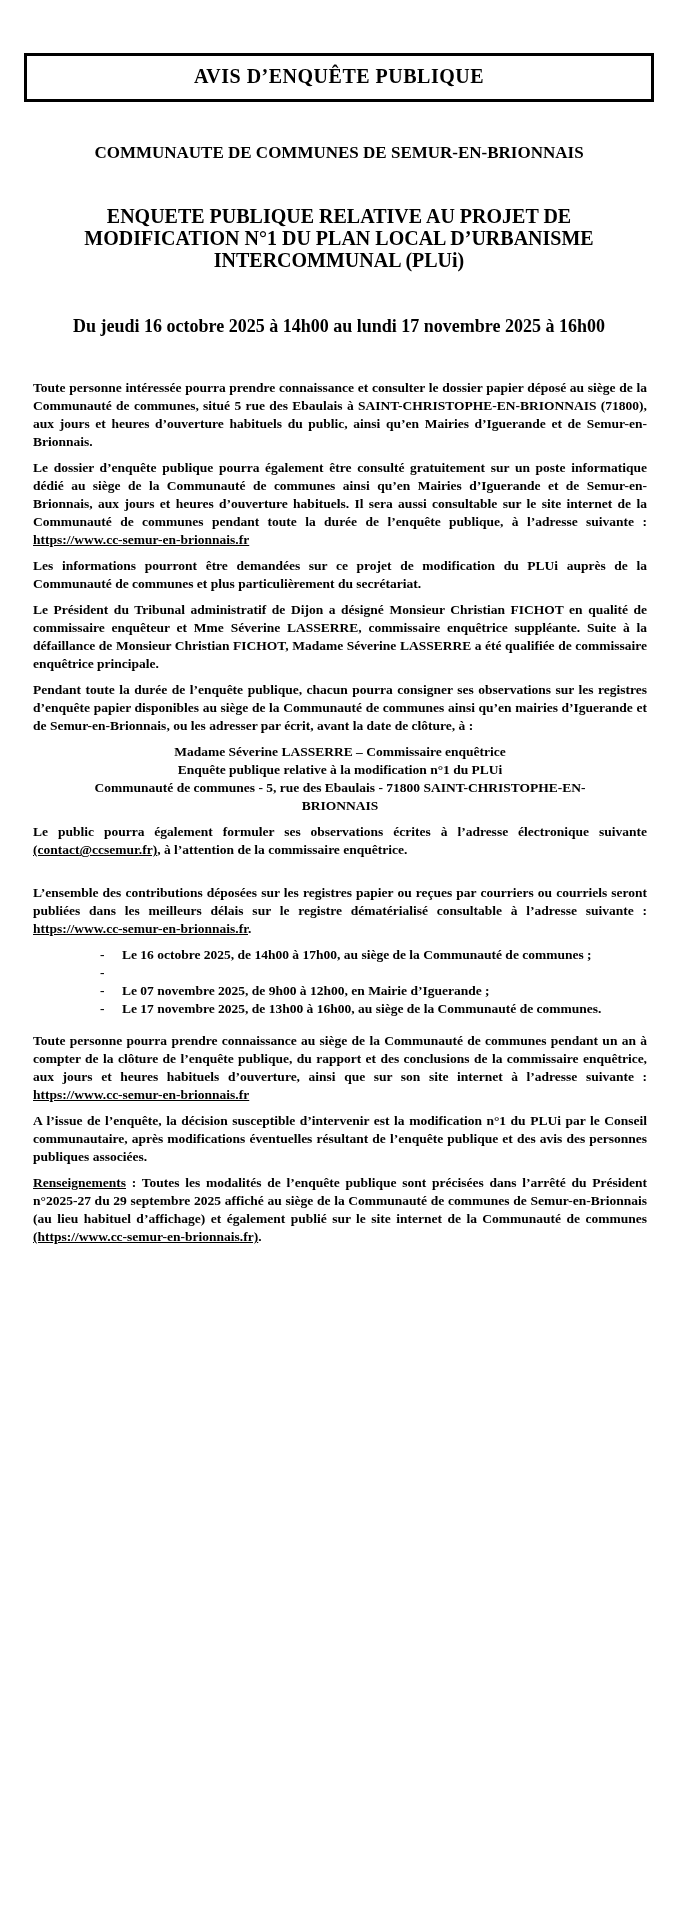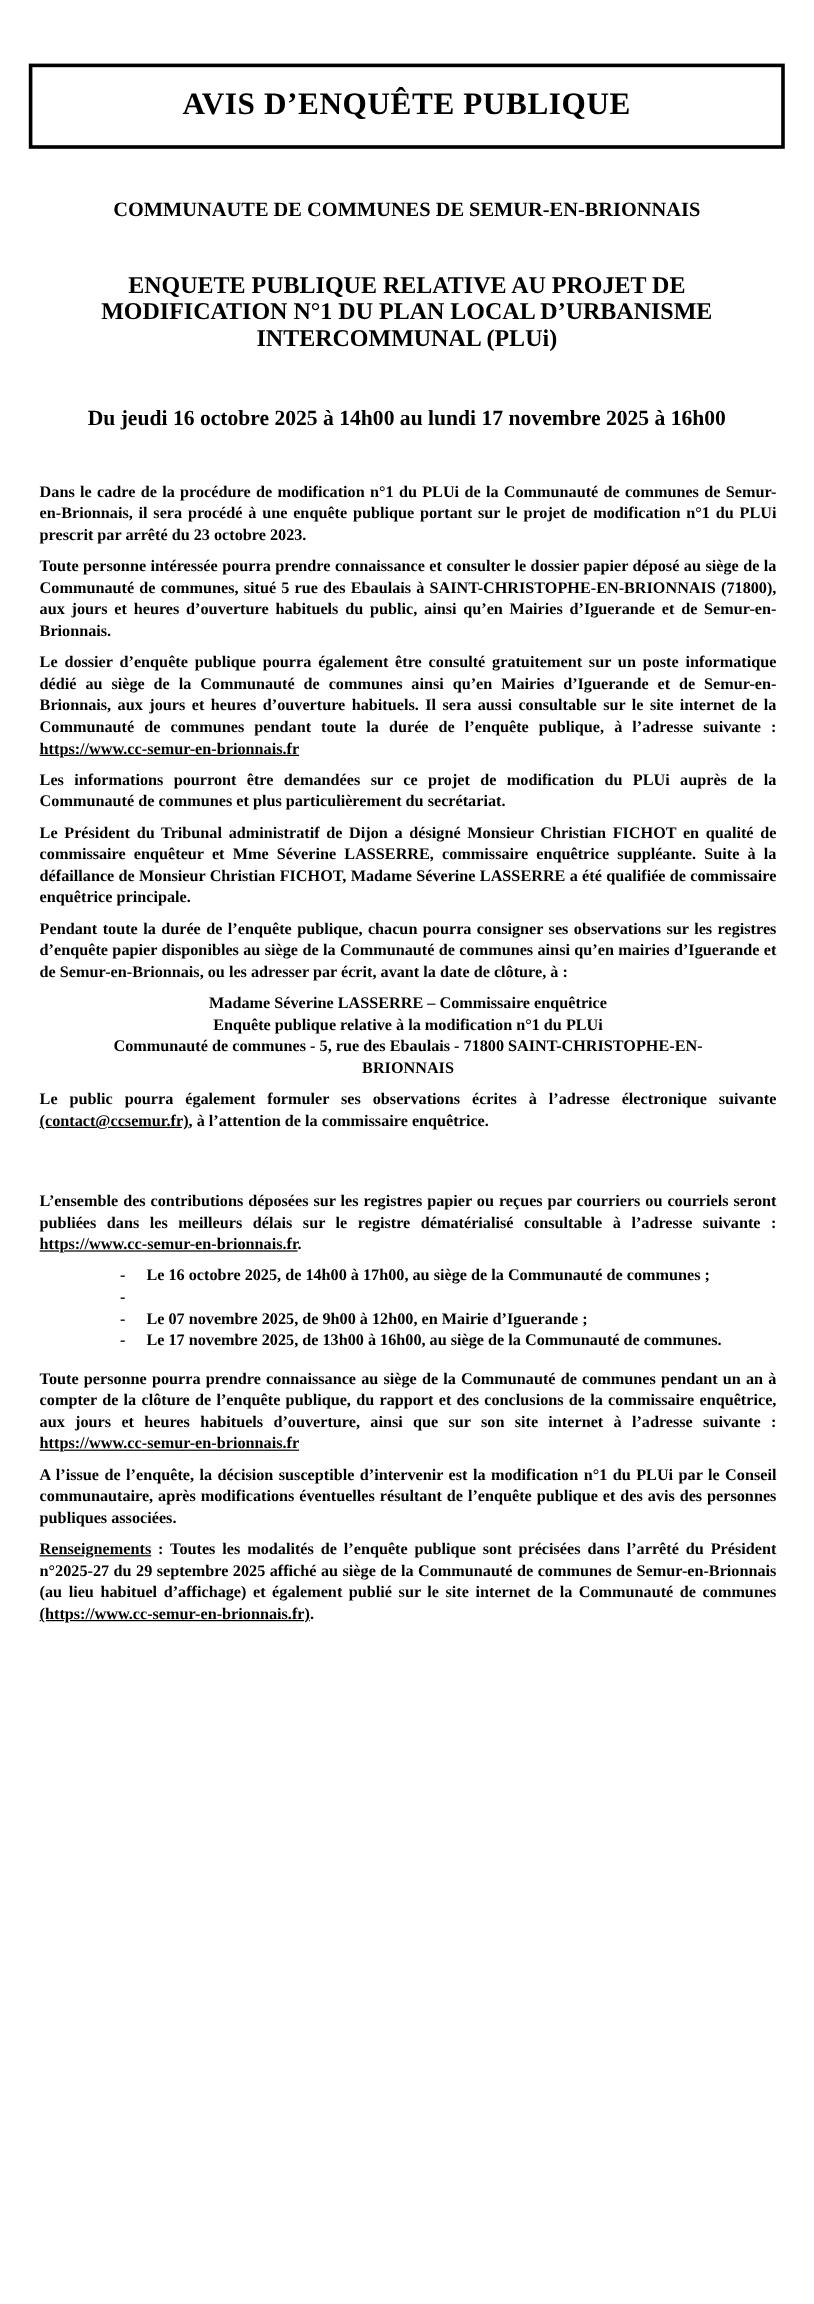--- a/index.html
+++ b/index.html
@@ -5,27 +5,27 @@
   html, body { margin: 0; padding: 0; background: #ffffff; }
   .page {
     width: 678px; min-height: 1920px; background: #ffffff; color: #000000;
     font-family: "Liberation Serif", "DejaVu Serif", serif; font-weight: bold;
     overflow: hidden; box-sizing: border-box;
   }
   .title-box {
     margin: 53px 24px 0 24px; border: 3px solid #000; text-align: center;
     padding: 4px 0 7px 0;
   }
-  .title-box h1 { margin: 12px; font-size: 26px; line-height: 30px; letter-spacing: 0.5px; font-weight: bold; }
+  .title-box h1 { margin: 1px; font-size: 20px; line-height: 30px; letter-spacing: 0.5px; font-weight: bold; }
   .org { text-align: center; font-size: 17px; line-height: 21px; margin: 40px 14px 0 14px; font-weight: bold; }
   .subject { text-align: center; font-size: 20px; line-height: 22px; margin: 42px auto 0 auto; }
   .period { text-align: center; font-size: 18px; line-height: 22px; margin: 44px 0 0 0; font-weight: bold; }
   .body { margin: 42px 31px 0 33px; font-size: 13.5px; line-height: 18px; text-align: justify; }
   .para { margin: 0 0 8px 0; }
-  .gap-lg { margin-top: 49px; }
+  .gap-lg { margin-top: 25px; }
   .gap-sm { margin-top: 14px; }
   .u { text-decoration: underline; }
   .center-block { text-align: center; max-width: 520px; margin: 0 auto 8px auto; line-height: 18px; }
   .list { margin: 0 0 8px 0; }
   .li { display: flex; padding-left: 67px; }
   .dash { flex: none; width: 22px; }
 </style>
 </head>
 <body>
 
@@ -34,21 +34,20 @@
     <h1>AVIS D’ENQUÊTE PUBLIQUE</h1>
   </div>
   <h2 class="org">COMMUNAUTE DE COMMUNES DE SEMUR-EN-BRIONNAIS</h2>
   <div class="subject">
       <div>ENQUETE PUBLIQUE RELATIVE AU PROJET DE</div>
       <div>MODIFICATION N°1 DU PLAN LOCAL D’URBANISME</div>
       <div>INTERCOMMUNAL (PLUi)</div>
     </div>
   <h3 class="period">Du jeudi 16 octobre 2025 à 14h00 au lundi 17 novembre 2025 à 16h00</h3>
   <div class="body">
-      <p class="para"><span>Dans le cadre de la procédure de modification n°1 du PLUi de la Communauté de communes de Semur-en-Brionnais, il sera procédé à une enquête publique portant sur le projet de modification n°1 du PLUi prescrit par arrêté du 23 octobre 2023.</span></p>
       <p class="para"><span>Toute personne intéressée pourra prendre connaissance et consulter le dossier papier déposé au siège de la Communauté de communes, situé 5 rue des Ebaulais à SAINT-CHRISTOPHE-EN-BRIONNAIS (71800), aux jours et heures d’ouverture habituels du public, ainsi qu’en Mairies d’Iguerande et de Semur-en-Brionnais.</span></p>
       <p class="para"><span>Le dossier d’enquête publique pourra également être consulté gratuitement sur un poste informatique dédié au siège de la Communauté de communes ainsi qu’en Mairies d’Iguerande et de Semur-en-Brionnais, aux jours et heures d’ouverture habituels. Il sera aussi consultable sur le site internet de la Communauté de communes pendant toute la durée de l’enquête publique, à l’adresse suivante : </span><span class="u">https://www.cc-semur-en-brionnais.fr</span></p>
       <p class="para"><span>Les informations pourront être demandées sur ce projet de modification du PLUi auprès de la Communauté de communes et plus particulièrement du secrétariat.</span></p>
       <p class="para"><span>Le Président du Tribunal administratif de Dijon a désigné Monsieur Christian FICHOT en qualité de commissaire enquêteur et Mme Séverine LASSERRE, commissaire enquêtrice suppléante. Suite à la défaillance de Monsieur Christian FICHOT, Madame Séverine LASSERRE a été qualifiée de commissaire enquêtrice principale.</span></p>
       <p class="para"><span>Pendant toute la durée de l’enquête publique, chacun pourra consigner ses observations sur les registres d’enquête papier disponibles au siège de la Communauté de communes ainsi qu’en mairies d’Iguerande et de Semur-en-Brionnais, ou les adresser par écrit, avant la date de clôture, à :</span></p>
       <div class="center-block">
         <div>Madame Séverine LASSERRE – Commissaire enquêtrice</div>
         <div>Enquête publique relative à la modification n°1 du PLUi</div>
         <div>Communauté de communes - 5, rue des Ebaulais - 71800 SAINT-CHRISTOPHE-EN-BRIONNAIS</div>
       </div>

